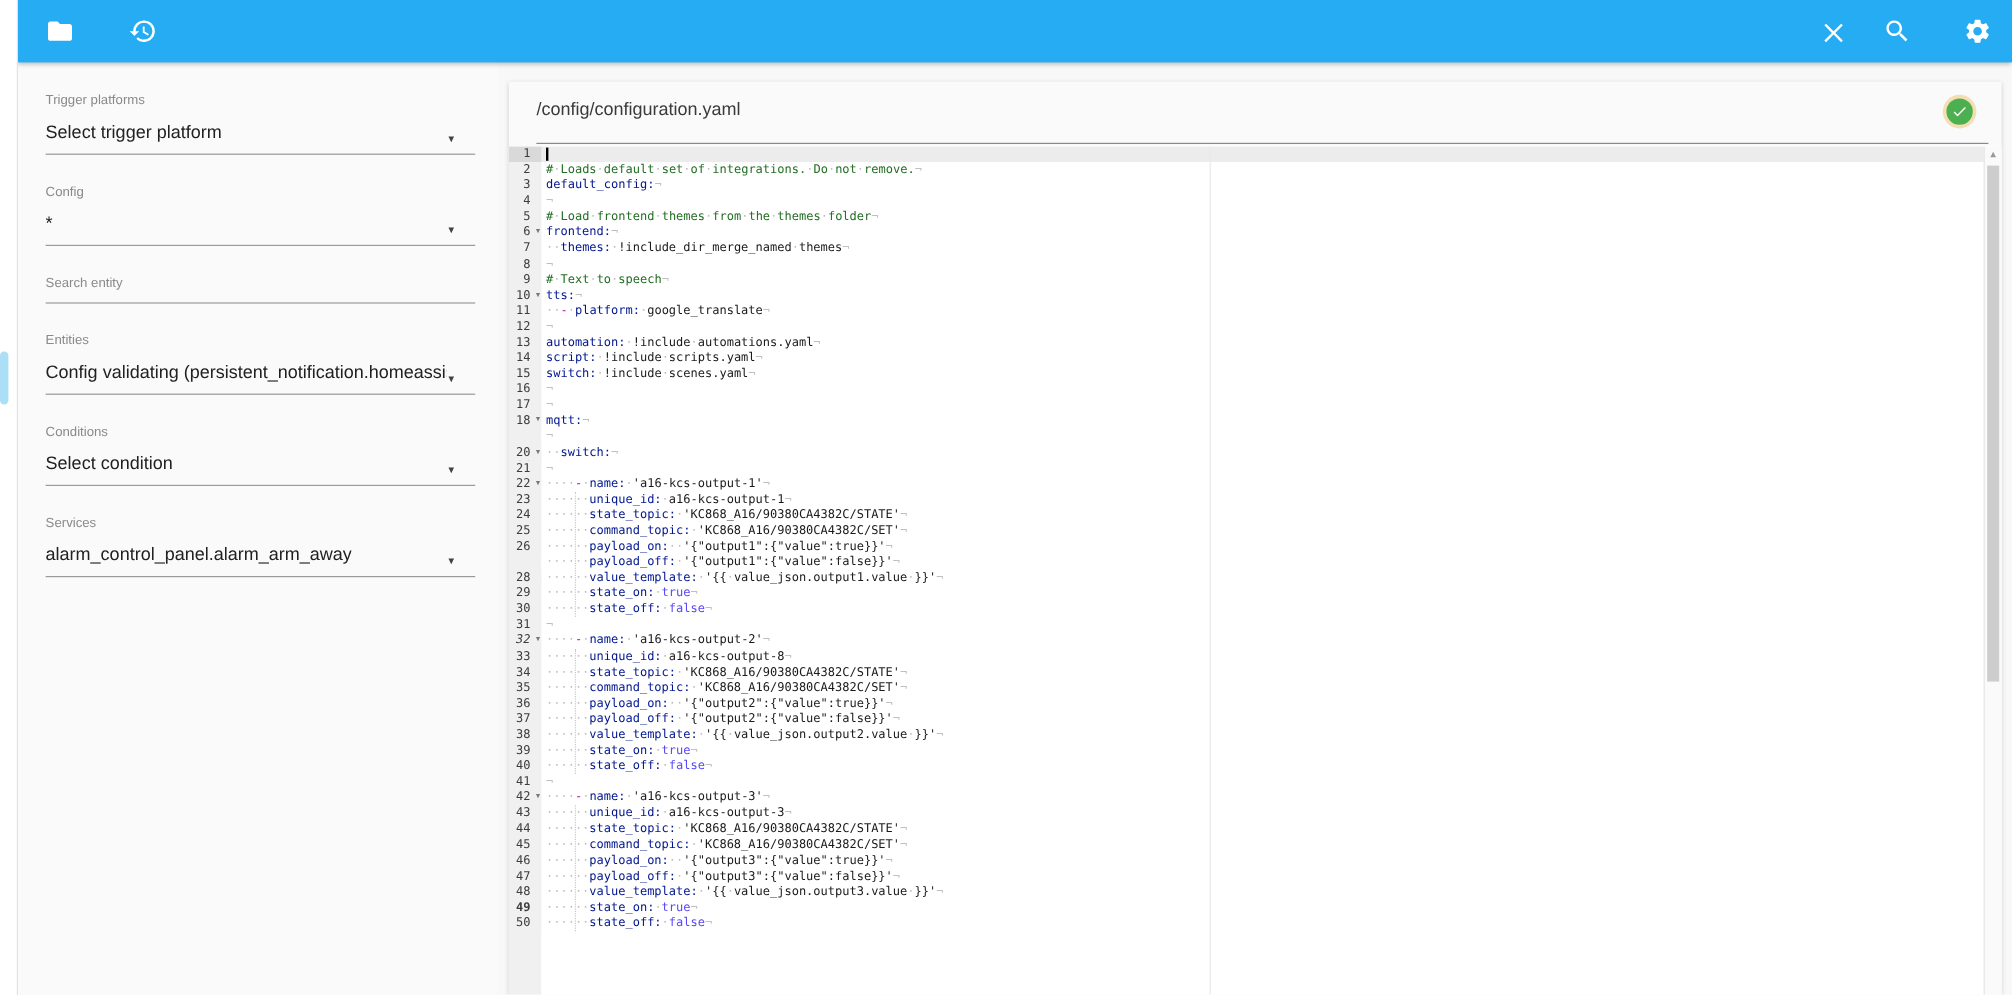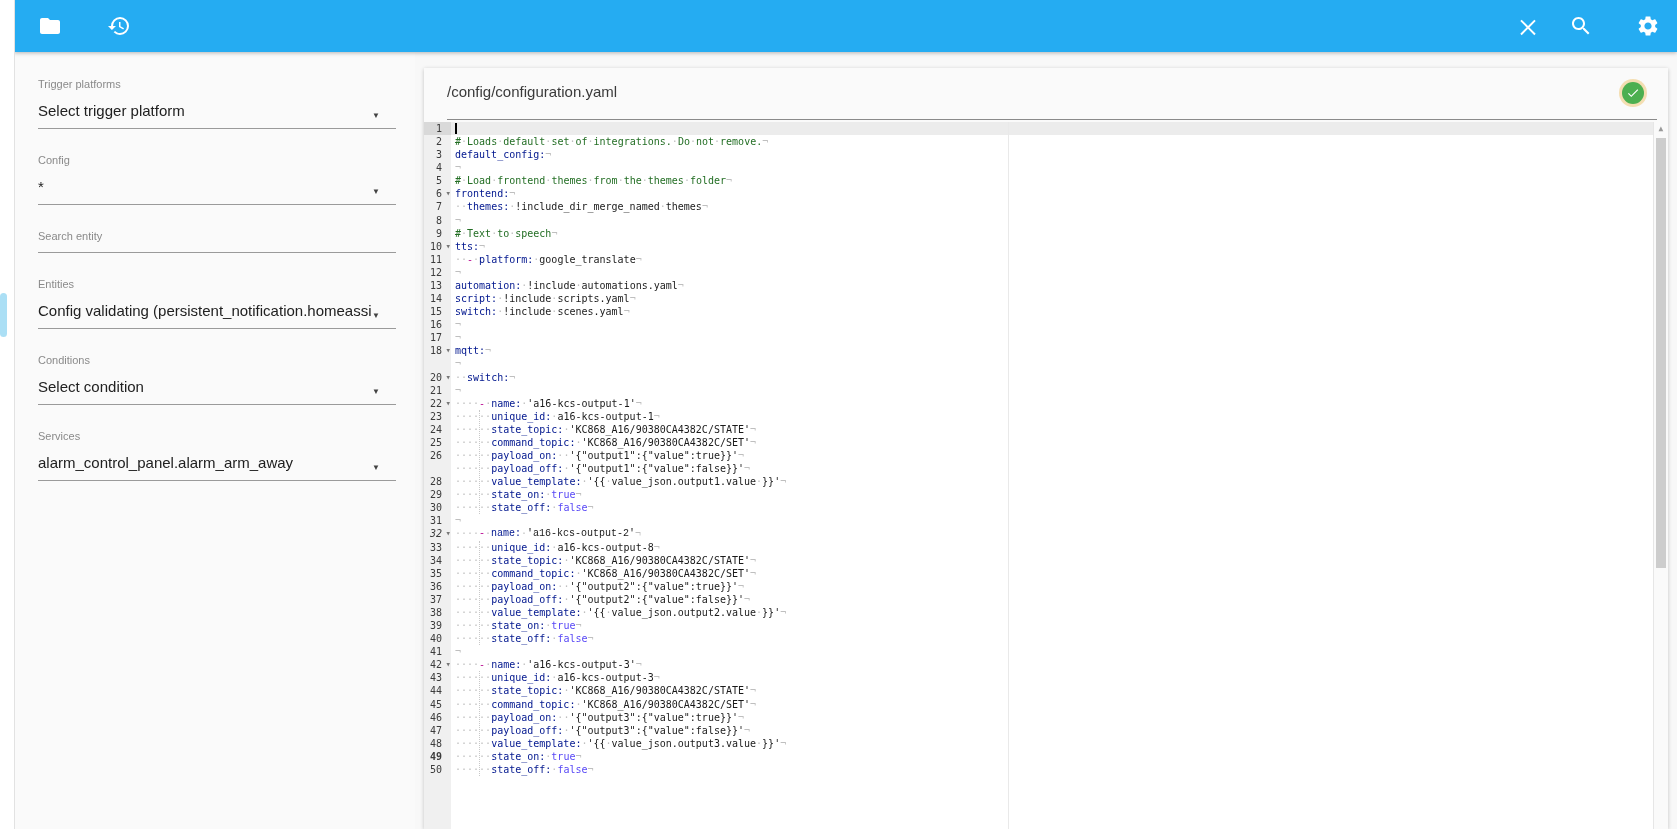--- a/index.html
+++ b/index.html
@@ -328,21 +328,21 @@
         <div class="crow" style="top: 274.68px;"><span class="sg-invis">····</span><span class="sg-dash">-</span><span class="sg-invis">·</span><span class="sg-key">name:</span><span class="sg-invis">·</span><span class="sg-plain">'a16-kcs-output-1'</span><span class="sg-invis">¬</span></div>
         <div class="crow" style="top: 287.76px;"><span class="sg-invis">······</span><span class="sg-key">unique_id:</span><span class="sg-invis">·</span><span class="sg-plain">a16-kcs-output-1</span><span class="sg-invis">¬</span></div>
         <div class="crow" style="top: 300.84px;"><span class="sg-invis">······</span><span class="sg-key">state_topic:</span><span class="sg-invis">·</span><span class="sg-plain">'KC868_A16/90380CA4382C/STATE'</span><span class="sg-invis">¬</span></div>
         <div class="crow" style="top: 313.92px;"><span class="sg-invis">······</span><span class="sg-key">command_topic:</span><span class="sg-invis">·</span><span class="sg-plain">'KC868_A16/90380CA4382C/SET'</span><span class="sg-invis">¬</span></div>
         <div class="crow" style="top: 327px;"><span class="sg-invis">······</span><span class="sg-key">payload_on:</span><span class="sg-invis">··</span><span class="sg-plain">'{"output1":{"value":true}}'</span><span class="sg-invis">¬</span></div>
         <div class="crow" style="top: 340.08px;"><span class="sg-invis">······</span><span class="sg-key">payload_off:</span><span class="sg-invis">·</span><span class="sg-plain">'{"output1":{"value":false}}'</span><span class="sg-invis">¬</span></div>
         <div class="crow" style="top: 353.16px;"><span class="sg-invis">······</span><span class="sg-key">value_template:</span><span class="sg-invis">·</span><span class="sg-plain">'{{</span><span class="sg-invis">·</span><span class="sg-plain">value_json.output1.value</span><span class="sg-invis">·</span><span class="sg-plain">}}'</span><span class="sg-invis">¬</span></div>
         <div class="crow" style="top: 366.24px;"><span class="sg-invis">······</span><span class="sg-key">state_on:</span><span class="sg-invis">·</span><span class="sg-const">true</span><span class="sg-invis">¬</span></div>
         <div class="crow" style="top: 379.32px;"><span class="sg-invis">······</span><span class="sg-key">state_off:</span><span class="sg-invis">·</span><span class="sg-const">false</span><span class="sg-invis">¬</span></div>
         <div class="crow" style="top: 392.4px;"><span class="sg-invis">¬</span></div>
-        <div class="crow" style="top: 405.48px; font-family: Liberation Mono, monospace;"><span class="sg-invis">····</span><span class="sg-dash">-</span><span class="sg-invis">·</span><span class="sg-key">name:</span><span class="sg-invis">·</span><span class="sg-plain">'a16-kcs-output-2'</span><span class="sg-invis">¬</span></div>
+        <div class="crow" style="top: 405.48px;"><span class="sg-invis">····</span><span class="sg-dash">-</span><span class="sg-invis">·</span><span class="sg-key">name:</span><span class="sg-invis">·</span><span class="sg-plain">'a16-kcs-output-2'</span><span class="sg-invis">¬</span></div>
         <div class="crow" style="top: 418.56px;"><span class="sg-invis">······</span><span class="sg-key">unique_id:</span><span class="sg-invis">·</span><span class="sg-plain">a16-kcs-output-8</span><span class="sg-invis">¬</span></div>
         <div class="crow" style="top: 431.64px;"><span class="sg-invis">······</span><span class="sg-key">state_topic:</span><span class="sg-invis">·</span><span class="sg-plain">'KC868_A16/90380CA4382C/STATE'</span><span class="sg-invis">¬</span></div>
         <div class="crow" style="top: 444.72px;"><span class="sg-invis">······</span><span class="sg-key">command_topic:</span><span class="sg-invis">·</span><span class="sg-plain">'KC868_A16/90380CA4382C/SET'</span><span class="sg-invis">¬</span></div>
         <div class="crow" style="top: 457.8px;"><span class="sg-invis">······</span><span class="sg-key">payload_on:</span><span class="sg-invis">··</span><span class="sg-plain">'{"output2":{"value":true}}'</span><span class="sg-invis">¬</span></div>
         <div class="crow" style="top: 470.88px;"><span class="sg-invis">······</span><span class="sg-key">payload_off:</span><span class="sg-invis">·</span><span class="sg-plain">'{"output2":{"value":false}}'</span><span class="sg-invis">¬</span></div>
         <div class="crow" style="top: 483.96px;"><span class="sg-invis">······</span><span class="sg-key">value_template:</span><span class="sg-invis">·</span><span class="sg-plain">'{{</span><span class="sg-invis">·</span><span class="sg-plain">value_json.output2.value</span><span class="sg-invis">·</span><span class="sg-plain">}}'</span><span class="sg-invis">¬</span></div>
         <div class="crow" style="top: 497.04px;"><span class="sg-invis">······</span><span class="sg-key">state_on:</span><span class="sg-invis">·</span><span class="sg-const">true</span><span class="sg-invis">¬</span></div>
         <div class="crow" style="top: 510.12px;"><span class="sg-invis">······</span><span class="sg-key">state_off:</span><span class="sg-invis">·</span><span class="sg-const">false</span><span class="sg-invis">¬</span></div>
         <div class="crow" style="top: 523.2px;"><span class="sg-invis">¬</span></div>
         <div class="crow" style="top: 536.28px;"><span class="sg-invis">····</span><span class="sg-dash">-</span><span class="sg-invis">·</span><span class="sg-key">name:</span><span class="sg-invis">·</span><span class="sg-plain">'a16-kcs-output-3'</span><span class="sg-invis">¬</span></div>

